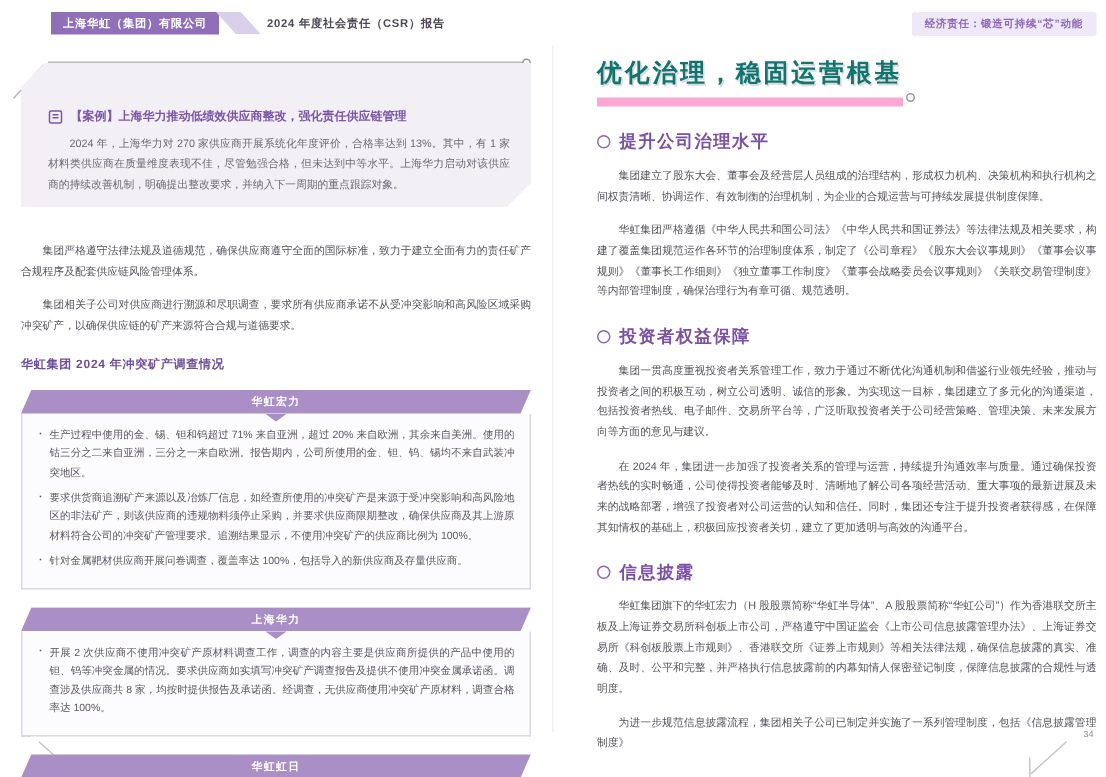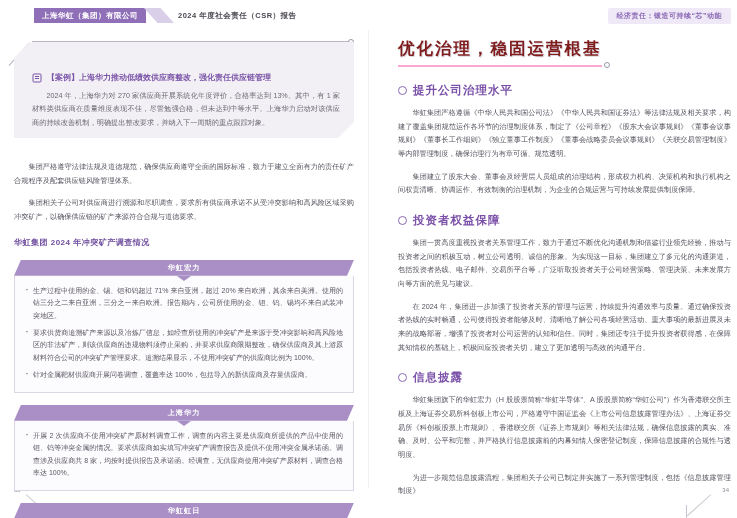--- a/index.html
+++ b/index.html
@@ -83,22 +83,22 @@
     padding:9px 10px 5px;position:relative;z-index:1;
   }
   .bullet{
     position:relative;padding-left:8px;font-size:7px;color:#5b5662;
     line-height:1.78;text-align:justify;margin-bottom:5px;
   }
   .bullet::before{content:"·";position:absolute;left:1px;top:-1px;font-weight:bold;color:#5b5662;}
   
   .main-title-wrap{position:relative;margin-bottom:16px;}
   .main-title{
-    display:inline-block;font-size:16.5px;font-weight:bold;color:#7f1d1d;
-    letter-spacing:2px;padding-bottom:5px;border-bottom:2px solid #f9a8d4;
+    display:inline-block;font-size:16.5px;font-weight:bold;color:#0f766e;
+    letter-spacing:2px;padding-bottom:5px;border-bottom:6px solid #f9a8d4;
     text-shadow:1px 1px 0 rgba(130,120,150,.28);position:relative;
   }
   .title-end-ring{
     position:absolute;right:-8px;bottom:-3px;width:4px;height:4px;
     border:1px solid #9a94a6;border-radius:50%;background:#fff;
   }
   .page-right .sec-head{margin:16px 0 8px;}
   
   .pn{position:absolute;font-size:6px;color:#8f8c96;}
   .pn-left{left:14px;bottom:25px;}
@@ -181,22 +181,22 @@
 <div class="page-right">
 
   <div class="main-title-wrap">
     <span class="main-title">优化治理，稳固运营根基<span class="title-end-ring"></span></span>
   </div>
 
   <div class="sec-head">
     <span class="ring-icon"></span>
     <span class="sec-title">提升公司治理水平</span>
   </div>
+  <p class="para">集团建立了股东大会、董事会及经营层人员组成的治理结构，形成权力机构、决策机构和执行机构之间权责清晰、协调运作、有效制衡的治理机制，为企业的合规运营与可持续发展提供制度保障。</p>
   <p class="para">华虹集团严格遵循《中华人民共和国公司法》《中华人民共和国证券法》等法律法规及相关要求，构建了覆盖集团规范运作各环节的治理制度体系，制定了《公司章程》《股东大会议事规则》《董事会议事规则》《董事长工作细则》《独立董事工作制度》《董事会战略委员会议事规则》《关联交易管理制度》等内部管理制度，确保治理行为有章可循、规范透明。</p>
-  <p class="para">集团建立了股东大会、董事会及经营层人员组成的治理结构，形成权力机构、决策机构和执行机构之间权责清晰、协调运作、有效制衡的治理机制，为企业的合规运营与可持续发展提供制度保障。</p>
 
   <div class="sec-head">
     <span class="ring-icon"></span>
     <span class="sec-title">投资者权益保障</span>
   </div>
   <p class="para">集团一贯高度重视投资者关系管理工作，致力于通过不断优化沟通机制和借鉴行业领先经验，推动与投资者之间的积极互动，树立公司透明、诚信的形象。为实现这一目标，集团建立了多元化的沟通渠道，包括投资者热线、电子邮件、交易所平台等，广泛听取投资者关于公司经营策略、管理决策、未来发展方向等方面的意见与建议。</p>
   <p class="para">在 2024 年，集团进一步加强了投资者关系的管理与运营，持续提升沟通效率与质量。通过确保投资者热线的实时畅通，公司使得投资者能够及时、清晰地了解公司各项经营活动、重大事项的最新进展及未来的战略部署，增强了投资者对公司运营的认知和信任。同时，集团还专注于提升投资者获得感，在保障其知情权的基础上，积极回应投资者关切，建立了更加透明与高效的沟通平台。</p>
 
   <div class="sec-head">
     <span class="ring-icon"></span>

